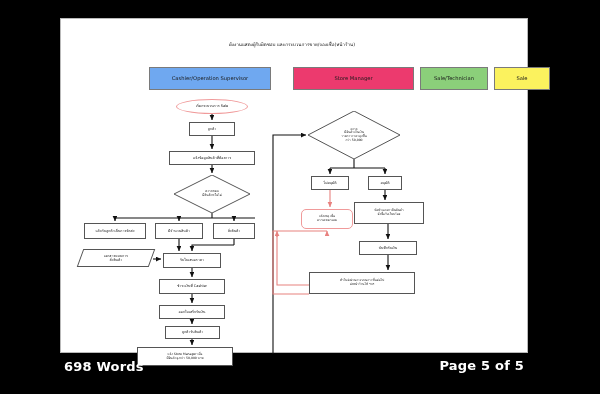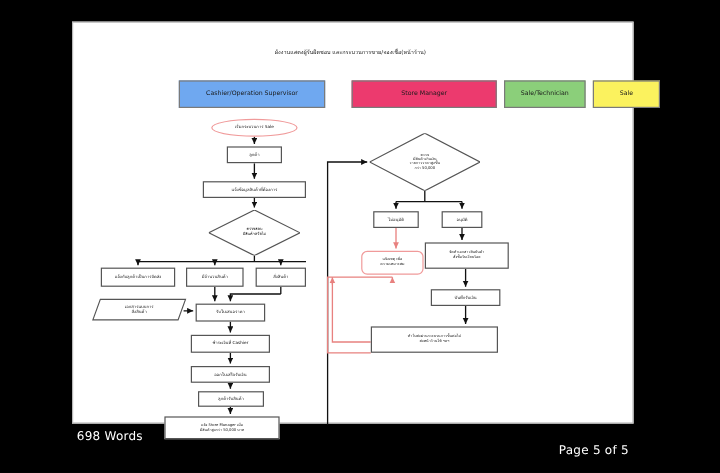--- a/index.html
+++ b/index.html
@@ -7,23 +7,23 @@
        font-family:"DejaVu Sans","Liberation Sans",sans-serif;}
 
   #screen{position:relative;width:600px;height:394px;background:#000;}
 
   
   #page{position:absolute;left:60px;top:18px;width:468px;height:335px;
         background:#ffffff;border:1px solid #b9b9b9;box-sizing:border-box;}
 
   
   #footer{position:absolute;left:60px;top:358px;width:468px;height:14px;
-          color:#ffffff;font-size:10px;font-weight:normal;}
+          color:#ffffff;font-size:13px;font-weight:bold;}
   #footer .fw{position:absolute;left:4px;top:1px;letter-spacing:.2px;}
-  #footer .fp{position:absolute;right:4px;top:12px;letter-spacing:.2px;}
+  #footer .fp{position:absolute;right:4px;top:0;letter-spacing:.2px;}
 
   
   #watermark{position:absolute;right:8px;bottom:4px;color:#fff;
              font-family:"DejaVu Sans","Liberation Sans",sans-serif;
              font-size:13px;letter-spacing:.4px;white-space:nowrap;}
 
   
   #canvas{position:absolute;left:0;top:0;width:468px;height:335px;}
   #svgLayer{position:absolute;left:0;top:0;width:468px;height:335px;}
 

